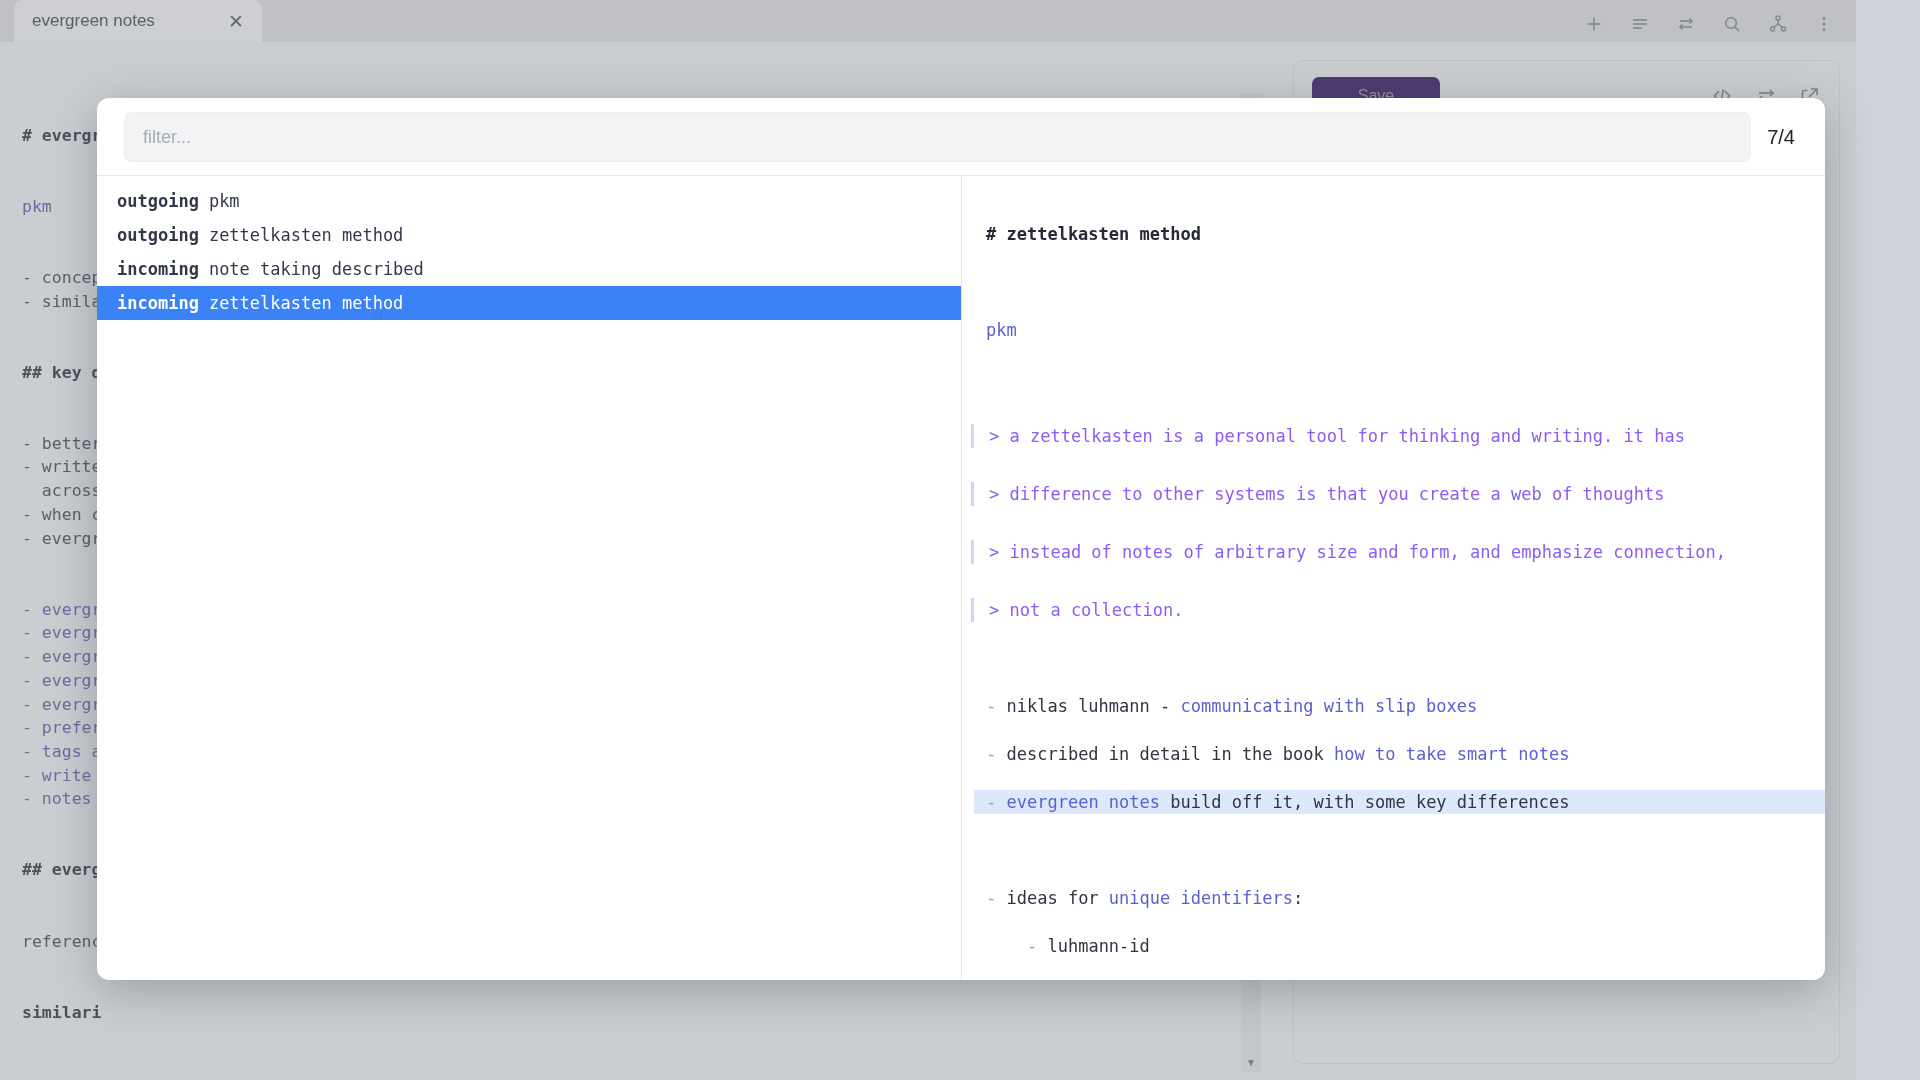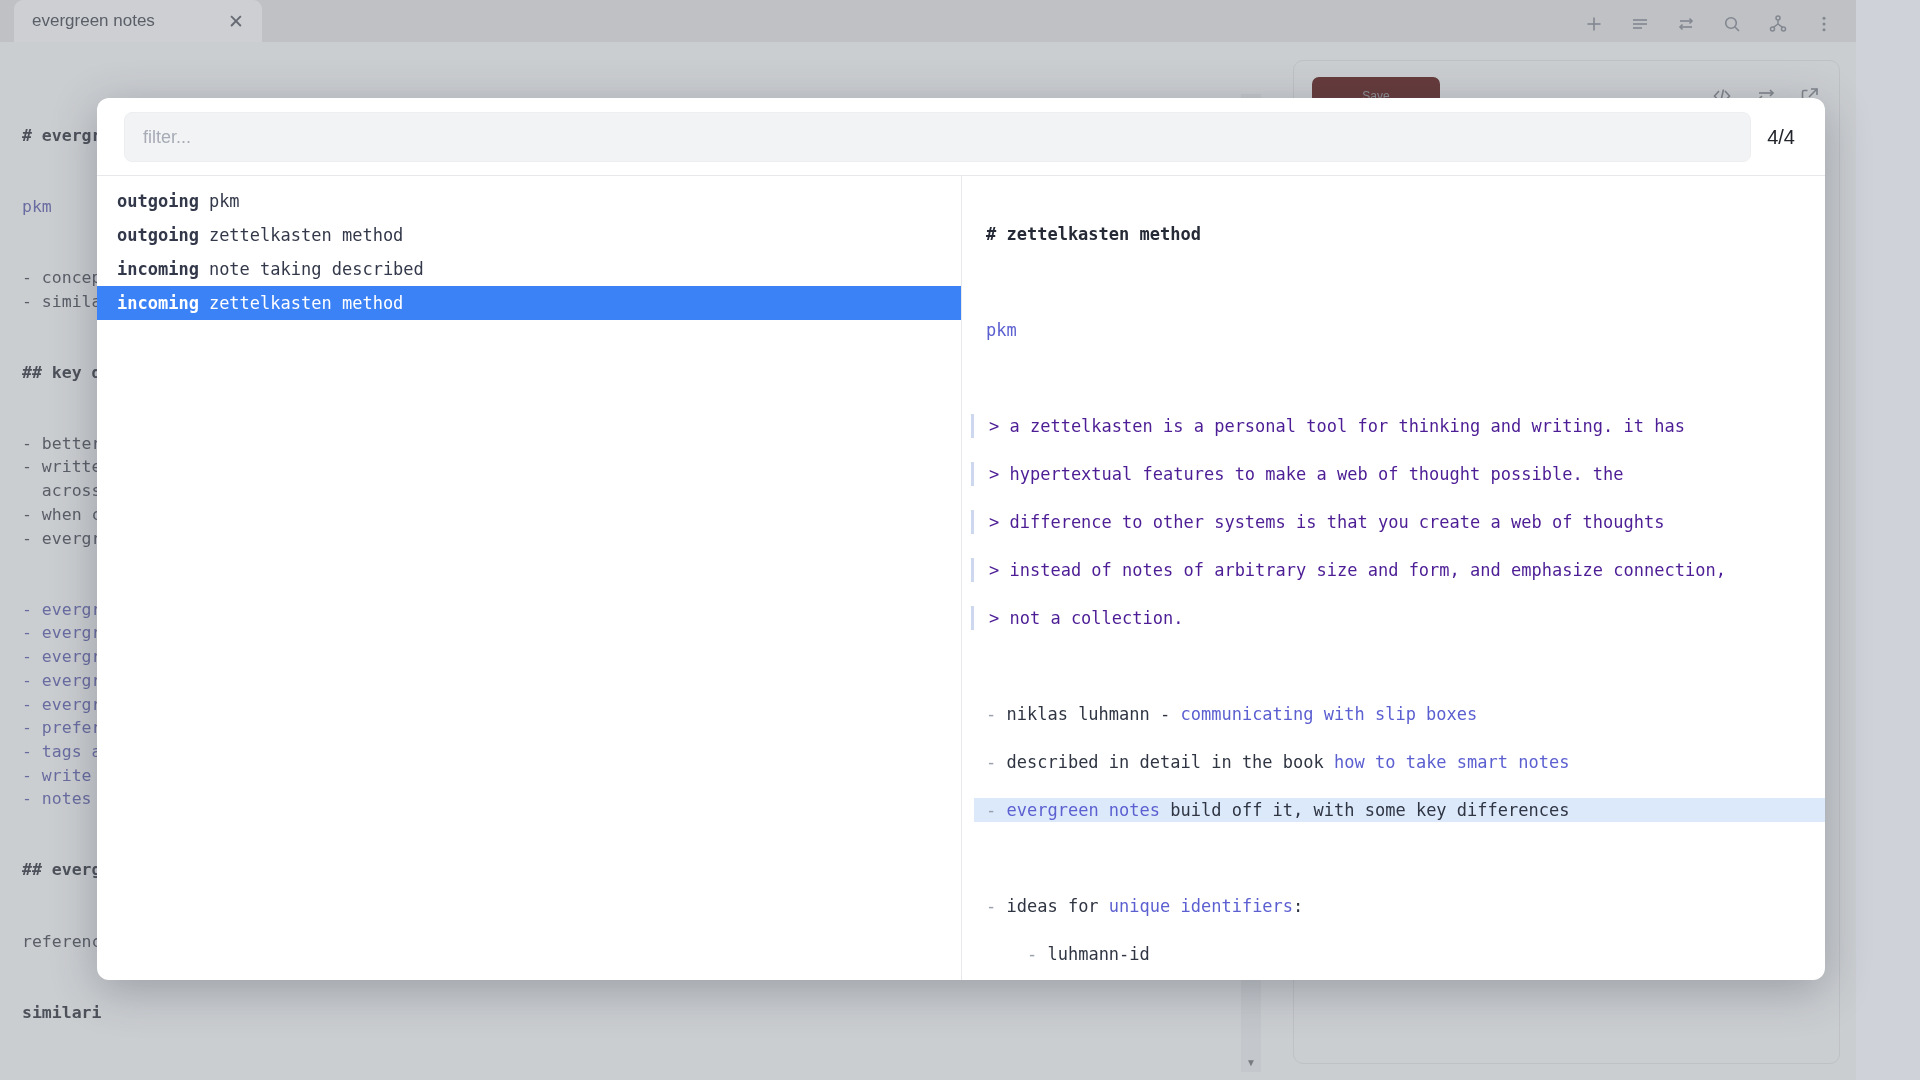--- a/index.html
+++ b/index.html
@@ -96,25 +96,25 @@
     padding: 16px 18px;
   }
   .preview-toolbar {
     display: flex;
     align-items: center;
     gap: 22px;
   }
   .save-btn {
     width: 128px;
     height: 38px;
-    background: #7f1d1d;
+    background: #4c1d95;
     border: none;
     border-radius: 7px;
     color: #8d919c;
-    font-size: 12px;
+    font-size: 16px;
     font-family: "Liberation Sans", sans-serif;
   }
   .ptoolbar-spacer { flex: 1; }
   .pt-icon { color: #787f8f; display: flex; align-items: center; }
 
   
   .md {
     font-family: "DejaVu Sans Mono", monospace;
     font-size: 16.5px;
     line-height: 23.7px;
@@ -232,21 +232,21 @@
   .pv {
     font-family: "DejaVu Sans Mono", monospace;
     font-size: 17px;
     line-height: 24px;
     color: #2f3542;
     white-space: pre;
     padding-left: 12px;
   }
   .pv .h1 { font-weight: bold; color: #252a36; }
   .pv .lnk { color: #5b5fd0; }
-  .pv .quote { color: #4c1d95; }
+  .pv .quote { color: #8b5cf6; margin-top: 10px; }
   .pv .dash { color: #9aa0ad; }
   .pv-line { display: block; padding-left: 12px; }
   .pv-line.hl { background: #dce9fb; }
   .pv-line.quoted { border-left: 3px solid #cdd8ef; margin-left: -3px; padding-left: 15px; }
   .pv-blank { display: block; height: 24px; }
 </style>
 </head>
 <body>
 
 <div id="app">
@@ -397,21 +397,21 @@
 
     </div>
   </div>
 
   <div class="overlay"></div>
 
   <div class="modal">
 
     <div class="modal-head">
       <input class="filter-input" type="text" placeholder="filter..." style="">
-      <span class="counter">4/4</span>
+      <span class="counter">7/4</span>
     </div>
 
     <div class="modal-body">
 
       <div class="results">
         <div class="result-row">
           <span class="result-kind">outgoing</span>
           <span>pkm</span>
         </div>
         <div class="result-row">
@@ -428,21 +428,20 @@
         </div>
       </div>
 
       <div class="preview">
         <div class="pv">
 <span class="pv-line h1"># zettelkasten method</span>
 <span class="pv-blank"></span>
 <span class="pv-line lnk">pkm</span>
 <span class="pv-blank"></span>
 <span class="pv-line quoted quote">&gt; a zettelkasten is a personal tool for thinking and writing. it has</span>
-<span class="pv-line quoted quote">&gt; hypertextual features to make a web of thought possible. the</span>
 <span class="pv-line quoted quote">&gt; difference to other systems is that you create a web of thoughts</span>
 <span class="pv-line quoted quote">&gt; instead of notes of arbitrary size and form, and emphasize connection,</span>
 <span class="pv-line quoted quote">&gt; not a collection.</span>
 <span class="pv-blank"></span>
 <span class="pv-line"><span class="dash">-</span><span> niklas luhmann - </span><span class="lnk">communicating with slip boxes</span></span>
 <span class="pv-line"><span class="dash">-</span><span> described in detail in the book </span><span class="lnk">how to take smart notes</span></span>
 <span class="pv-line hl"><span class="dash">-</span><span> </span><span class="lnk">evergreen notes</span><span> build off it, with some key differences</span></span>
 <span class="pv-blank"></span>
 <span class="pv-line"><span class="dash">-</span><span> ideas for </span><span class="lnk">unique identifiers</span><span>:</span></span>
 <span class="pv-line">    <span class="dash">-</span> <span>luhmann-id</span></span>

